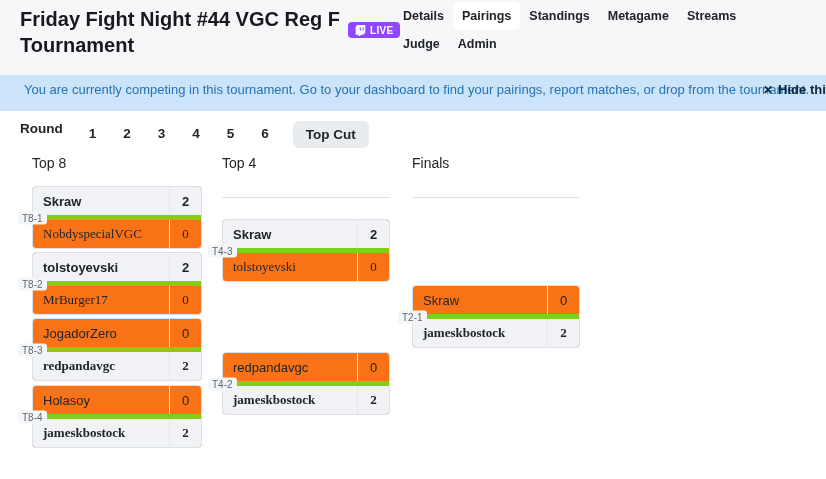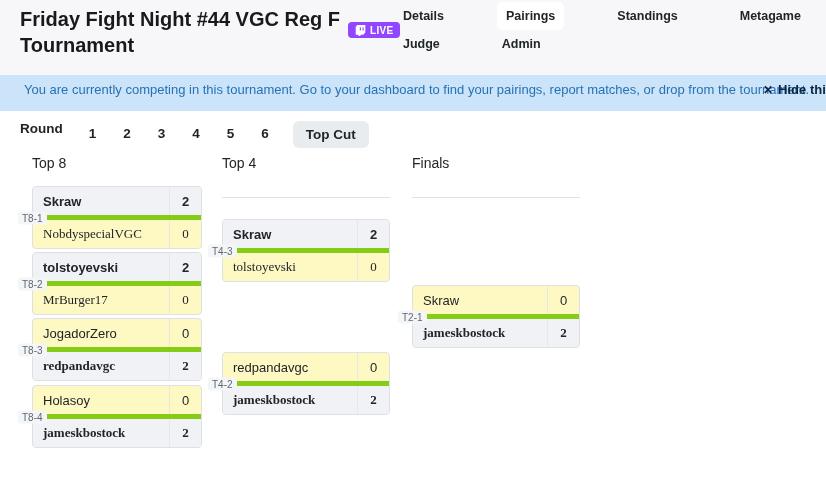--- a/index.html
+++ b/index.html
@@ -9,21 +9,21 @@
   
   .header-bg{position:absolute;left:0;top:0;width:826px;height:75px;background:#f7f7f9;}
   .page-title{position:absolute;left:20px;top:6px;width:350px;font-size:20px;font-weight:700;
               line-height:1.3;color:#17191c;}
   .live-badge{position:absolute;left:348px;top:22px;height:16px;background:#9146ff;color:#fff;
               border-radius:4px;display:flex;align-items:center;gap:4px;padding:0 7px;
               font-size:10px;font-weight:700;letter-spacing:.3px;}
   .live-badge svg{display:block;}
 
   .nav{position:absolute;left:394px;top:2px;width:432px;}
-  .nav-row{display:flex;white-space:nowrap;gap:44px;}
+  .nav-row{display:flex;white-space:nowrap;}
   .tab{padding:7px 9px;font-size:12.5px;font-weight:700;color:#212529;cursor:pointer;}
   .tab.active{background:#fff;border-radius:5px;}
 
   
   .alert{position:absolute;left:0;top:75px;width:826px;height:36px;background:#cce4f9;}
   .alert-msg{position:absolute;left:24px;top:0;line-height:29px;font-size:13px;color:#2572b5;}
   .alert-hide{position:absolute;right:-7px;top:0;line-height:29px;font-size:13px;font-weight:700;
               color:#0a2540;cursor:pointer;}
   .alert-hide .x{margin-right:5px;font-size:12px;}
 
@@ -34,21 +34,21 @@
              padding:5px 4px;}
   .topcut-chip{font-size:13.5px;font-weight:700;background:#e9ecef;border-radius:6px;
                padding:6px 13px;margin-left:1px;cursor:pointer;}
 
   
   .colhead{position:absolute;top:155px;font-size:14px;font-weight:400;color:#212529;
            padding-bottom:26px;border-bottom:1px solid #dee2e6;}
 
   
   .match{position:absolute;}
-  .card{border:1px solid #dde0e4;border-radius:4px;background:#fef9c3;overflow:hidden;}
+  .card{border:1px solid #dde0e4;border-radius:4px;background:#f97316;overflow:hidden;}
   .prow{display:flex;align-items:stretch;height:28px;font-size:13px;color:#212529;}
   .prow + .prow{border-top:5px solid #84cc16;font-family:Liberation Serif, serif;}
   .prow.winner{background:#f1f2f5;font-weight:700;}
   .pname{flex:1;display:flex;align-items:center;padding-left:10px;white-space:nowrap;
          overflow:hidden;}
   .pscore{width:31px;border-left:1px solid #e6e7ea;display:flex;align-items:center;
           justify-content:center;}
   .match-label{position:absolute;left:-14px;top:50%;transform:translateY(-50%);
                font-size:10px;color:#5f6773;background:#f4f5f7;border-radius:3px;
                padding:1px 4px;z-index:2;}

